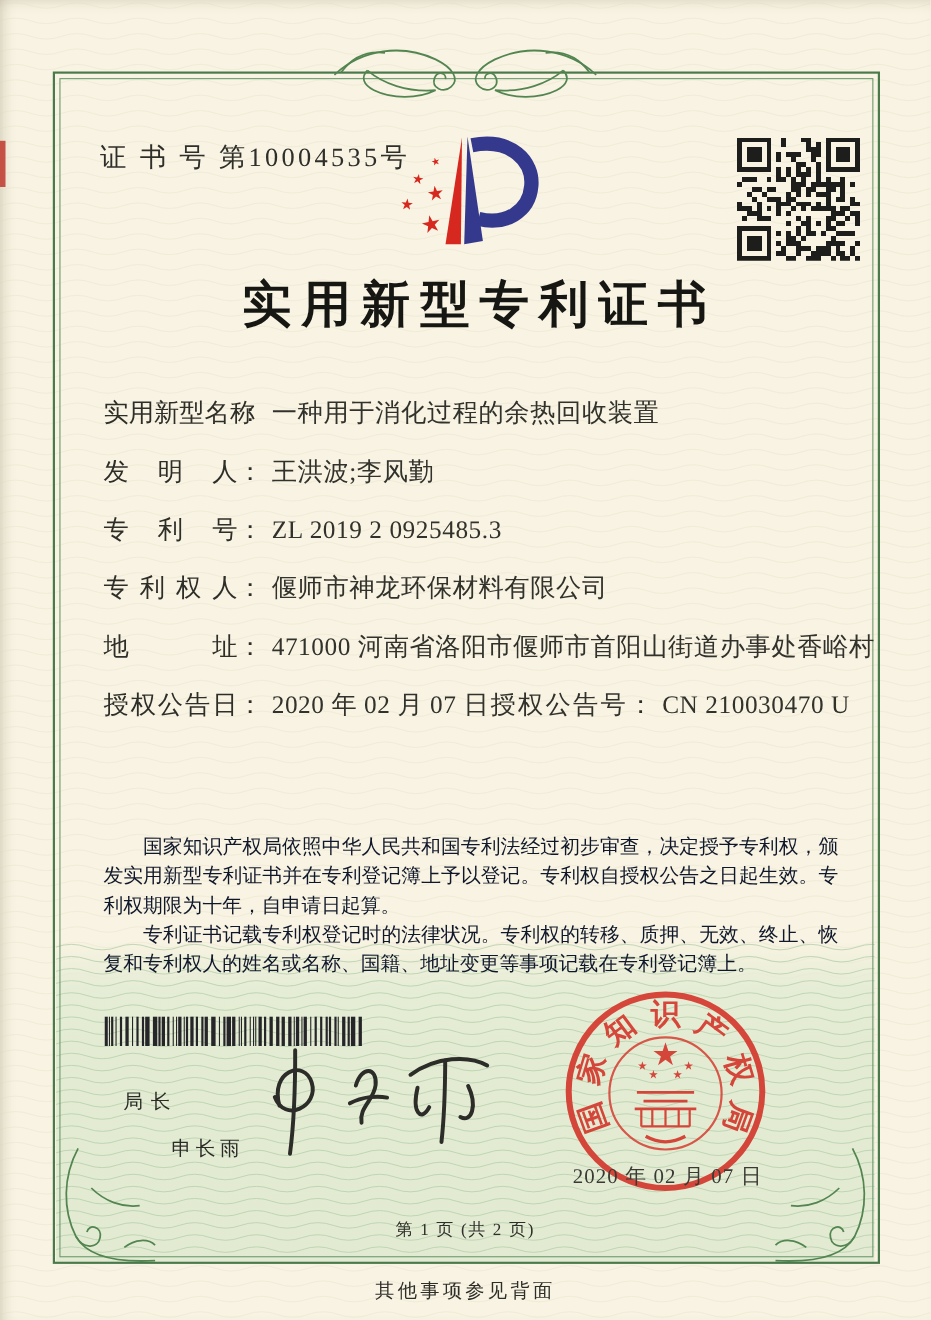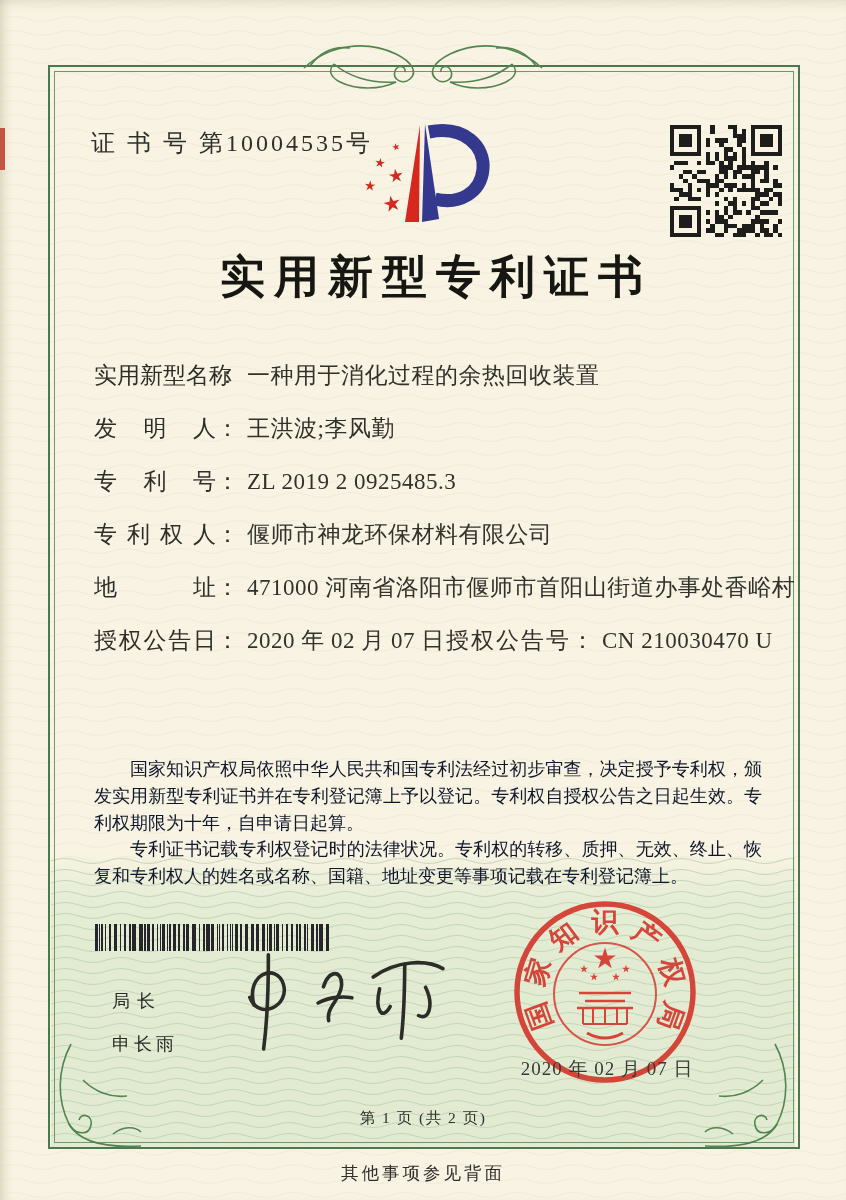--- a/index.html
+++ b/index.html
@@ -37,21 +37,21 @@
   .paras{position:absolute;left:94px;top:712px;width:668px;font-size:18px;
       line-height:26.8px;color:#0f172a;text-align:justify;margin-top:44px;}
   .paras p{margin:0;text-indent:2em;}
 
   #barcode{position:absolute;left:95px;top:924px;}
   #qr{position:absolute;left:670px;top:125px;}
   #logo{position:absolute;left:349px;top:119px;}
 
   .director-block{position:absolute;left:112px;top:989px;font-size:18px;color:#2b2b27;}
   .director-title{letter-spacing:7px;margin-bottom:19px;}
-  .director-name{letter-spacing:4px;}
+  .director-name{letter-spacing:4px;margin-left:44px;}
   #signature{position:absolute;left:222px;top:944px;}
 
   #seal{position:absolute;left:505px;top:895px;opacity:.93;}
   .seal-date{position:absolute;left:517px;top:1056px;width:180px;text-align:center;
       font-size:19px;color:#3a3a34;letter-spacing:1px;}
 
   .page-indicator{position:absolute;left:0;top:1108px;width:100%;text-align:center;
       font-size:15.5px;color:#2f2f2a;letter-spacing:1.5px;}
   .back-note{position:absolute;left:0;top:1161px;width:100%;text-align:center;
       font-size:17.5px;color:#2e2e29;letter-spacing:3px;}

